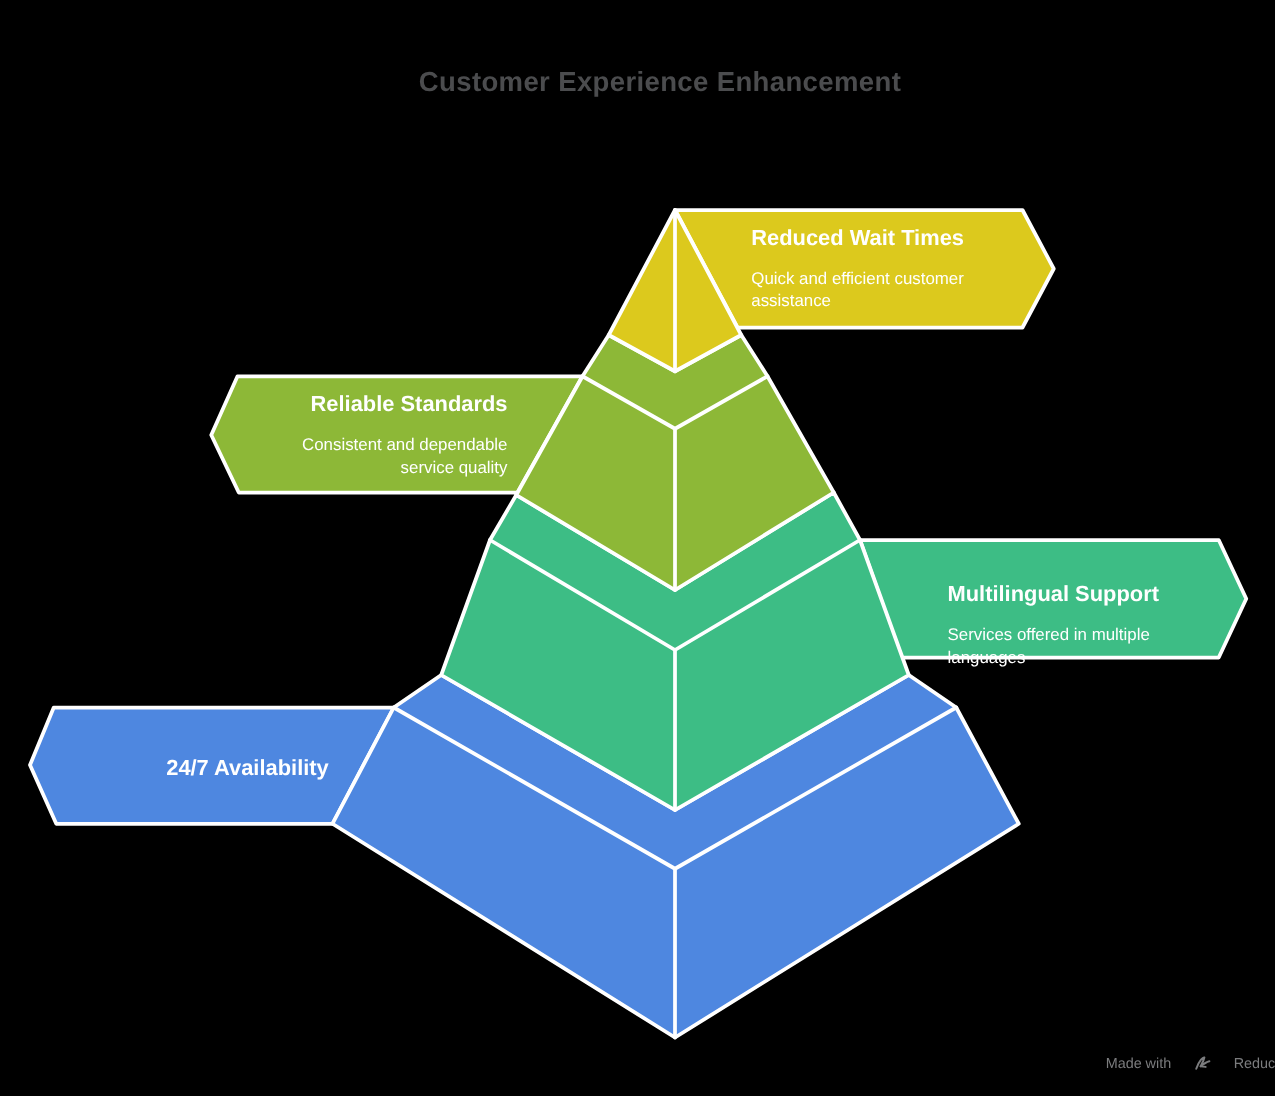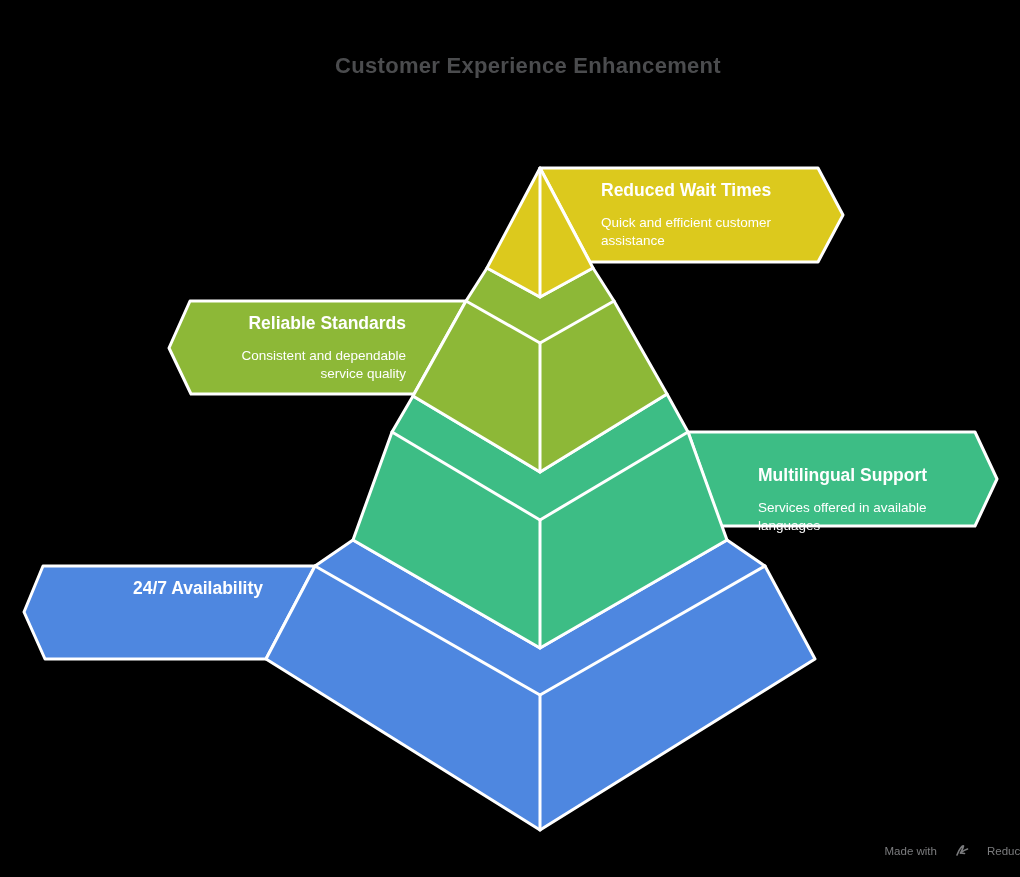--- a/index.html
+++ b/index.html
@@ -20,21 +20,21 @@
   svg.pyramid { position:absolute; left:0; top:0; }
   svg.pyramid polygon { stroke-width:3; stroke-linejoin:round; }
   svg.pyramid polyline, svg.pyramid line { fill:none; stroke-width:3; stroke-linejoin:round; stroke-linecap:round; }
   .label { position:absolute; color:#ffffff; }
   .label .t { font-size:17.5px; font-weight:700; line-height:21px; }
   .label .d { font-size:13.5px; line-height:17.5px; margin-top:13px; }
   .label.align-r { text-align:right; }
   #label-1 { left:601px; top:180px; width:216px; }
   #label-2 { left:206px; top:313px; width:200px; }
   #label-3 { left:758px; top:444px; width:210px;margin-top:21px; }
-  #label-4 { left:61px;  top:578px; width:202px; }
+  #label-4 { left:61px;  top:604px; width:202px; }
   .footer {
     position:absolute; right:23px; bottom:20px;
     display:flex; align-items:center; gap:18px;
     color:#7b7c7e; font-size:11.5px;
   }
   .footer svg { display:block; }
 </style>
 </head>
 <body>
 
@@ -72,21 +72,21 @@
     <div class="d">Quick and efficient customer assistance</div>
   </div>
 
   <div class="label align-r" id="label-2">
     <div class="t">Reliable Standards</div>
     <div class="d">Consistent and dependable service quality</div>
   </div>
 
   <div class="label" id="label-3">
     <div class="t">Multilingual Support</div>
-    <div class="d">Services offered in available languages</div>
+    <div class="d">Services offered in multiple languages</div>
   </div>
 
   <div class="label align-r" id="label-4">
     <div class="t">24/7 Availability</div>
   </div>
 
   <div class="footer">
     <span>Made with</span>
     <svg width="14" height="13" viewBox="0 0 14 13">
       <path d="M2 11 C4.5 4 7.5 1.5 8.5 2 C8 4.5 6.5 7 5.5 9 C8 7 10.5 5.5 12.5 5" fill="none" stroke="#7b7c7e" stroke-width="1.6" stroke-linecap="round" stroke-linejoin="round"></path>

